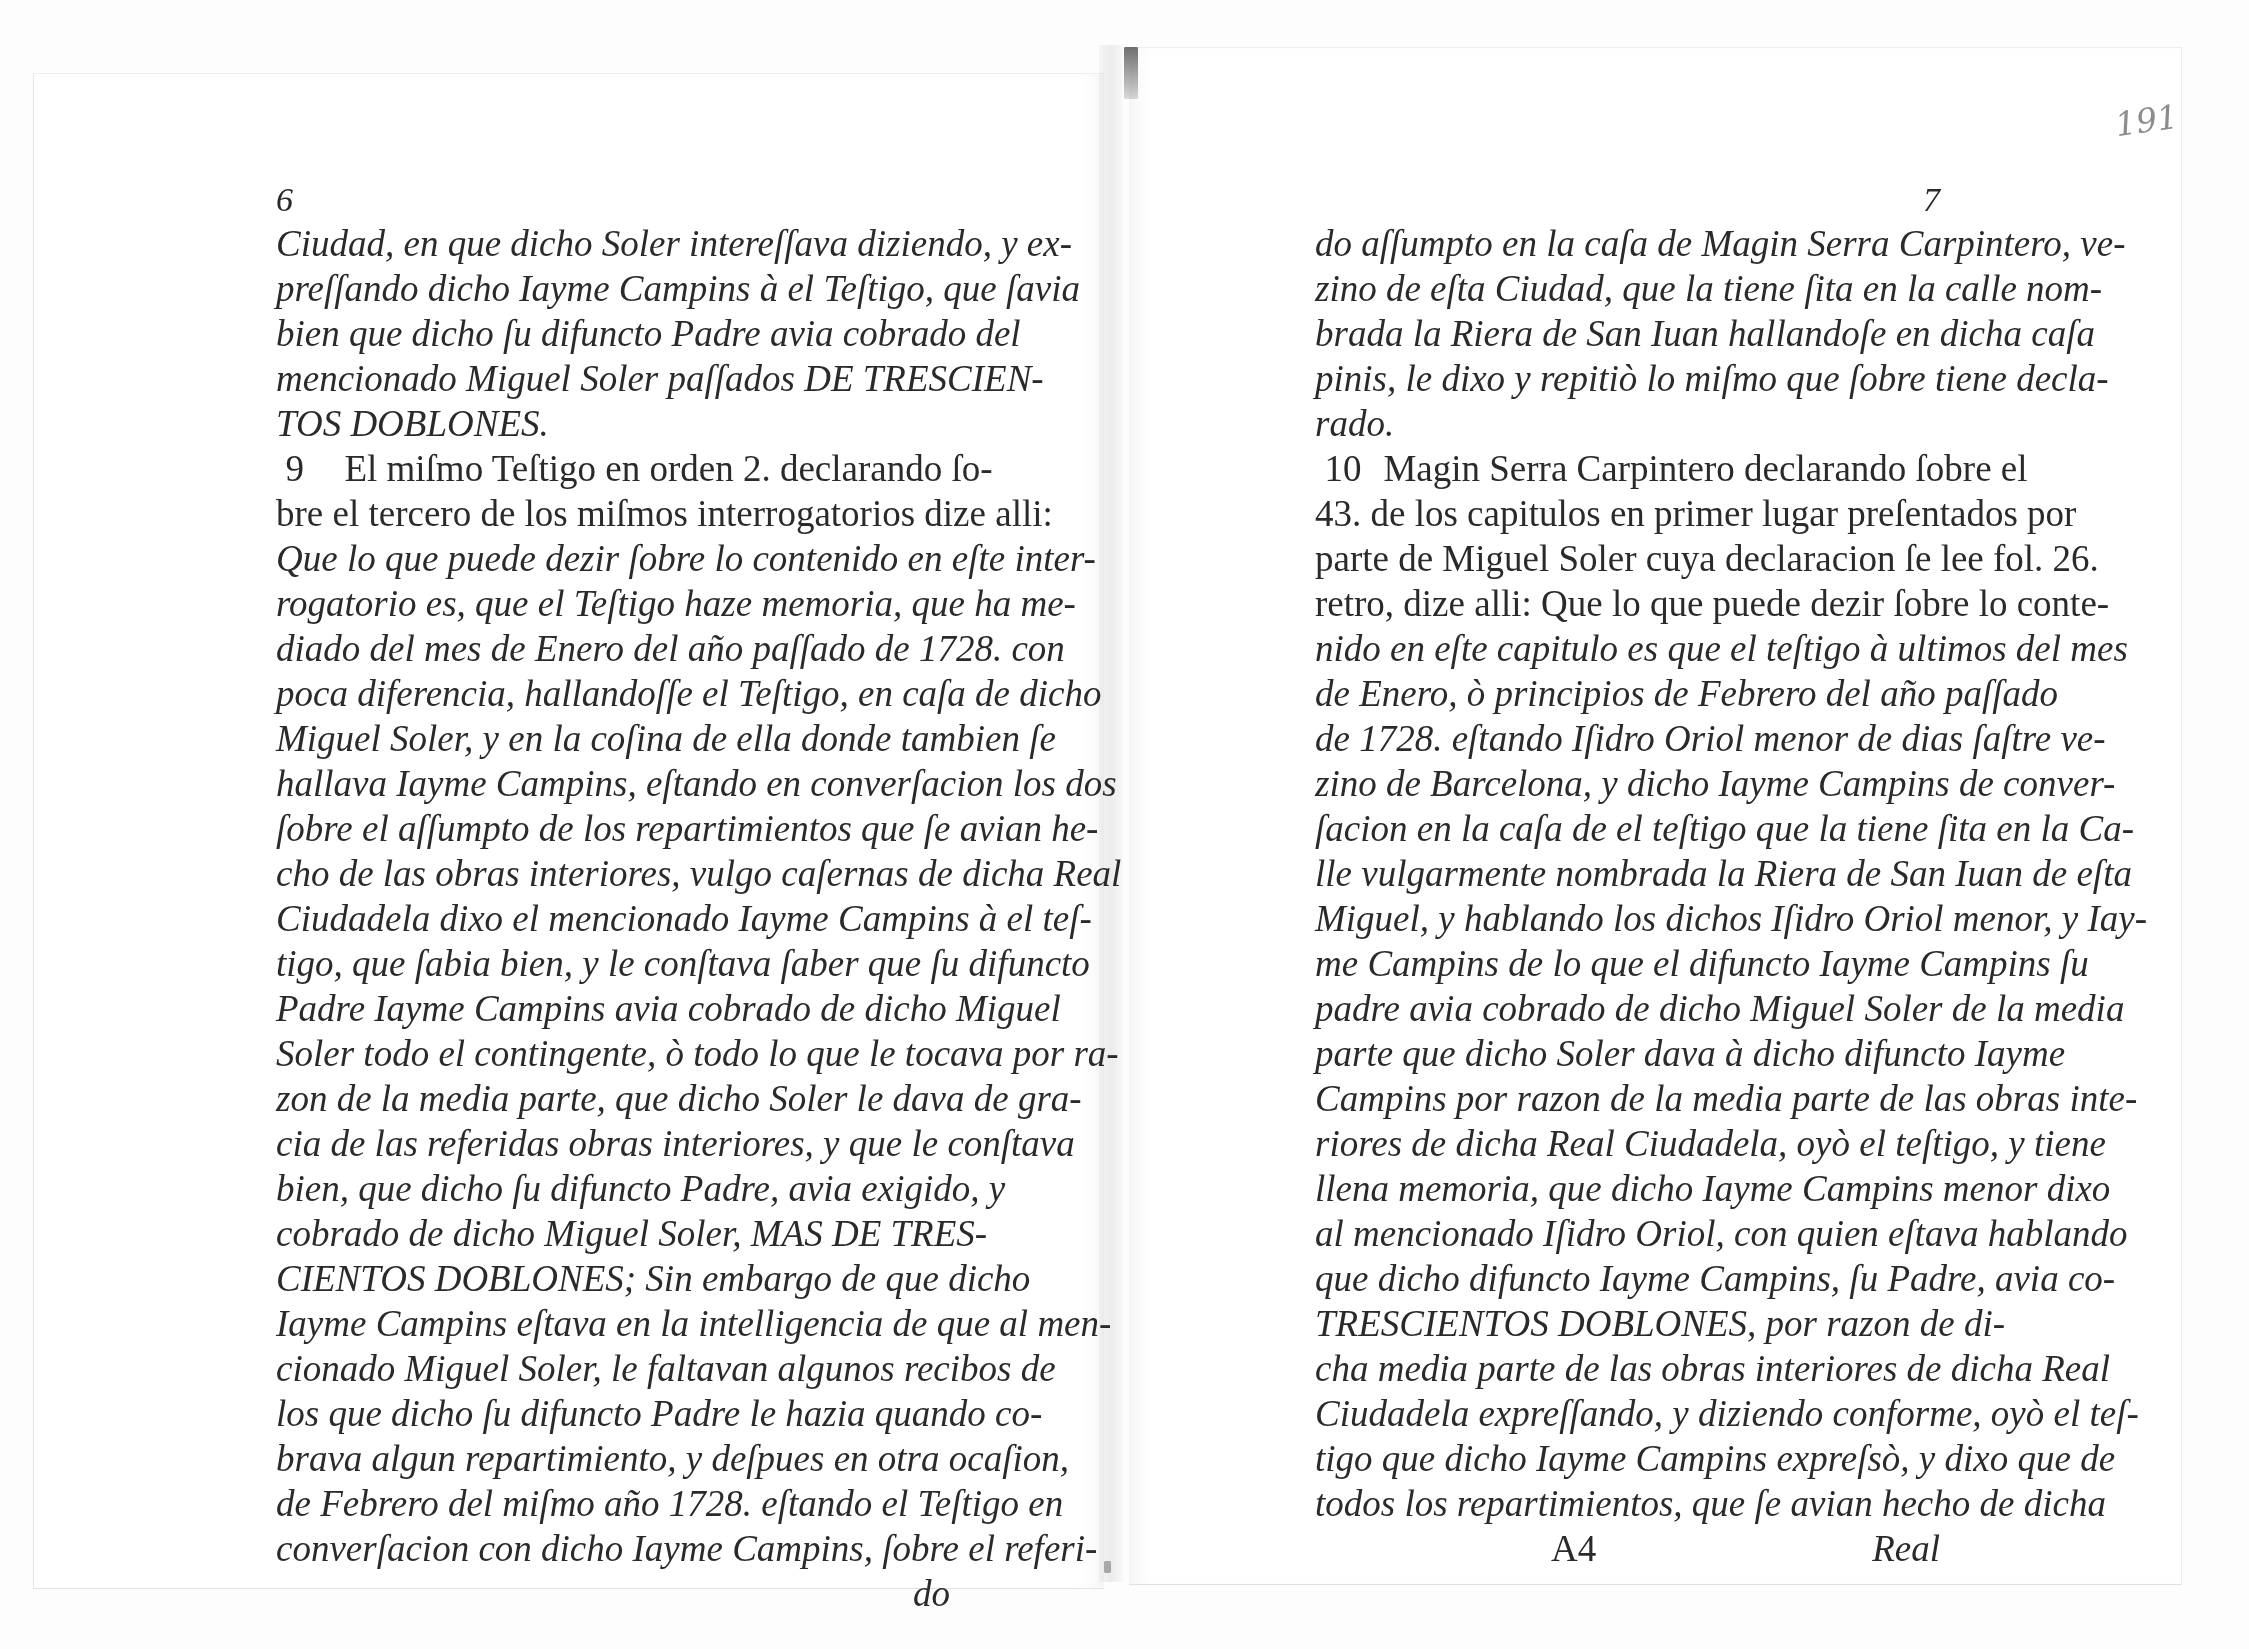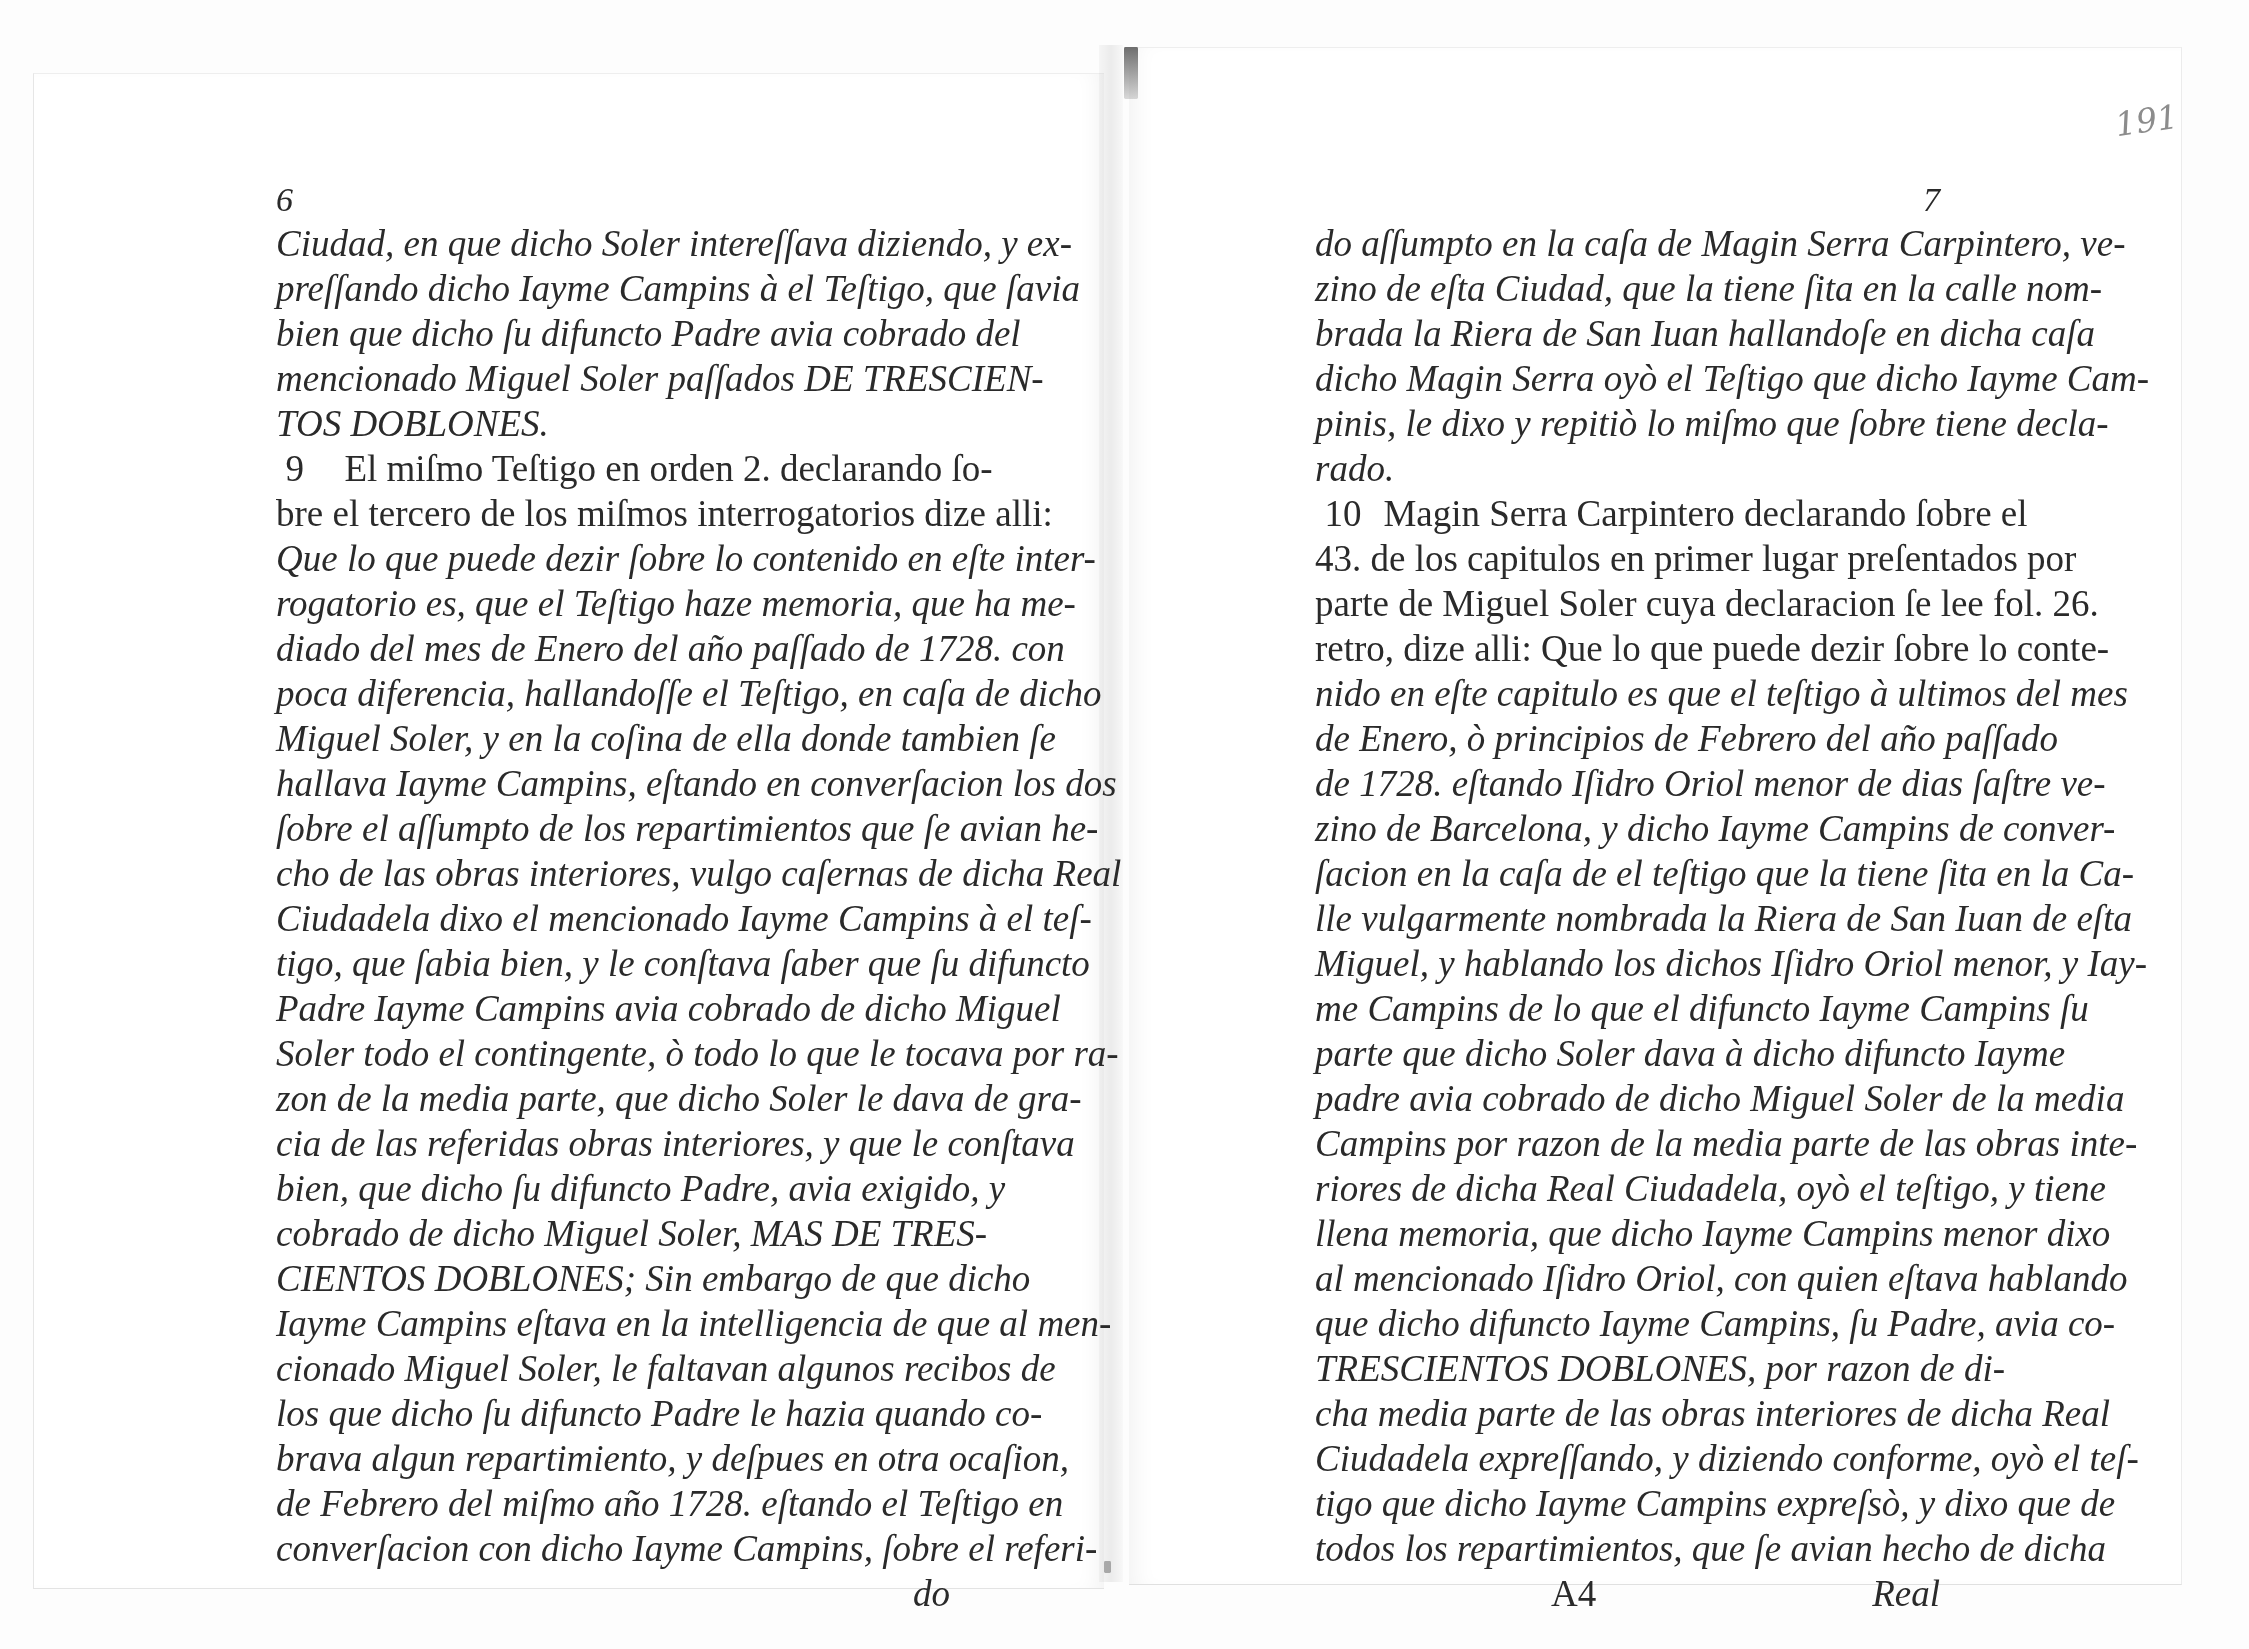--- a/index.html
+++ b/index.html
@@ -167,38 +167,37 @@
     <span class="catch-left">do</span>
   </div>
 </div>
 
 <div class="column right">
   <div class="page-number right-num">7</div>
 
   <div class="line it">do aſſumpto en la caſa de Magin Serra Carpintero, ve-</div>
   <div class="line it">zino de eſta Ciudad, que la tiene ſita en la calle nom-</div>
   <div class="line it">brada la Riera de San Iuan hallandoſe en dicha caſa</div>
-  <div class="line it">dicho Magin Serra oyò el Teſtigo que dicho Iayme Cam-</div>
   <div class="line it">pinis, le dixo y repitiò lo miſmo que ſobre tiene decla-</div>
   <div class="line it last">rado.</div>
 
   <div class="line rm"><span class="para-num">10</span><span>Magin Serra Carpintero declarando ſobre el</span></div>
   <div class="line rm">43. de los capitulos en primer lugar preſentados por</div>
   <div class="line rm">parte de Miguel Soler cuya declaracion ſe lee fol. 26.</div>
   <div class="line rm">retro, dize alli: Que lo que puede dezir ſobre lo conte-</div>
   <div class="line it">nido en eſte capitulo es que el teſtigo à ultimos del mes</div>
   <div class="line it">de Enero, ò principios de Febrero del año paſſado</div>
   <div class="line it">de 1728. eſtando Iſidro Oriol menor de dias ſaſtre ve-</div>
   <div class="line it">zino de Barcelona, y dicho Iayme Campins de conver-</div>
   <div class="line it">ſacion en la caſa de el teſtigo que la tiene ſita en la Ca-</div>
   <div class="line it">lle vulgarmente nombrada la Riera de San Iuan de eſta</div>
   <div class="line it">Miguel, y hablando los dichos Iſidro Oriol menor, y Iay-</div>
   <div class="line it">me Campins de lo que el difuncto Iayme Campins ſu</div>
+  <div class="line it">padre avia cobrado de dicho Miguel Soler de la media</div>
   <div class="line it">parte que dicho Soler dava à dicho difuncto Iayme</div>
-  <div class="line it">padre avia cobrado de dicho Miguel Soler de la media</div>
   <div class="line it">Campins por razon de la media parte de las obras inte-</div>
   <div class="line it">riores de dicha Real Ciudadela, oyò el teſtigo, y tiene</div>
   <div class="line it">llena memoria, que dicho Iayme Campins menor dixo</div>
   <div class="line it">al mencionado Iſidro Oriol, con quien eſtava hablando</div>
   <div class="line it">que dicho difuncto Iayme Campins, ſu Padre, avia co-</div>
   <div class="line it">TRESCIENTOS DOBLONES, por razon de di-</div>
   <div class="line it">cha media parte de las obras interiores de dicha Real</div>
   <div class="line it">Ciudadela expreſſando, y diziendo conforme, oyò el teſ-</div>
   <div class="line it">tigo que dicho Iayme Campins expreſsò, y dixo que de</div>
   <div class="line it">todos los repartimientos, que ſe avian hecho de dicha</div>

